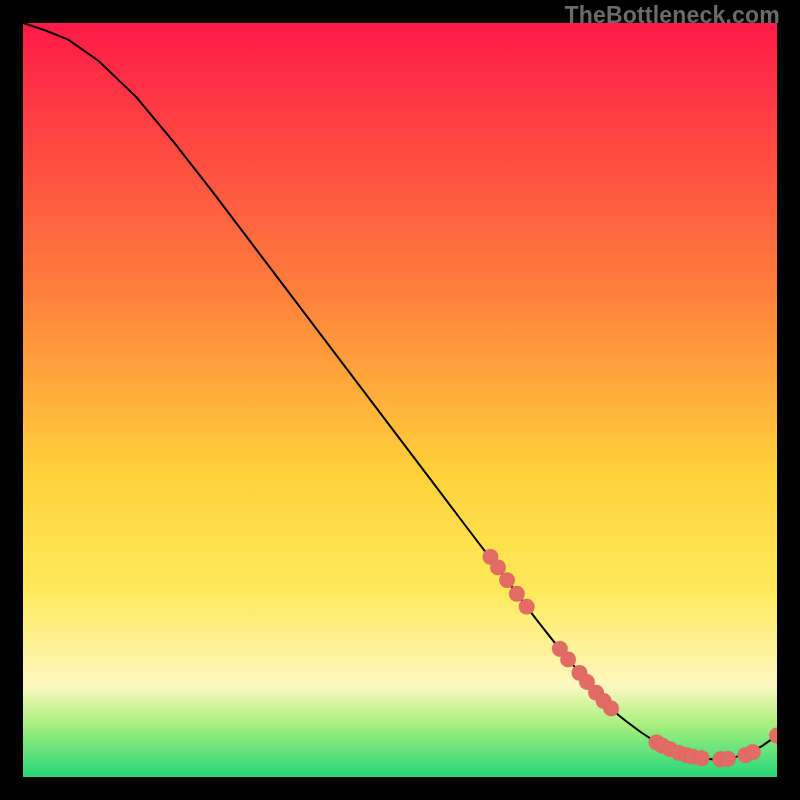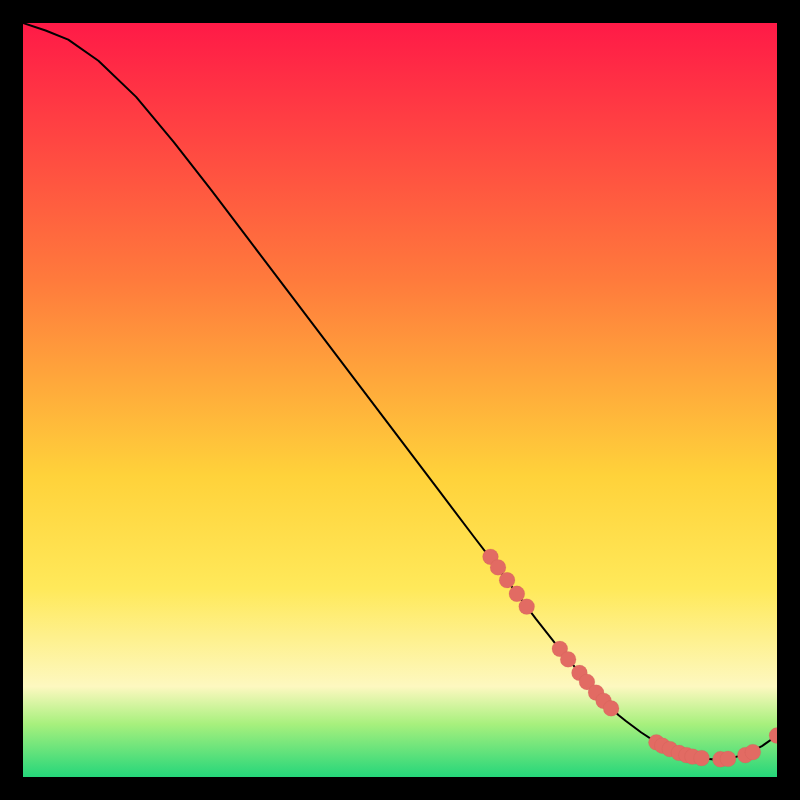--- a/index.html
+++ b/index.html
@@ -43,20 +43,21 @@
   svg.overlay {
     position: absolute;
     inset: 0;
     z-index: 5;
   }
 </style>
 </head>
 <body>
 
 <div class="frame">
+  <div class="watermark">TheBottleneck.com</div>
 
   <div class="plot-area">
     <svg class="gradient" viewBox="0 0 100 100" preserveAspectRatio="none">
       <defs>
         <linearGradient id="bg-grad" x1="0" y1="0" x2="0" y2="1">
             <stop offset="0%" stop-color="#ff1a47"></stop>
             <stop offset="34%" stop-color="#ff7a3c"></stop>
             <stop offset="60%" stop-color="#ffd23a"></stop>
             <stop offset="75%" stop-color="#ffe95a"></stop>
             <stop offset="88%" stop-color="#fdf8c0"></stop>

